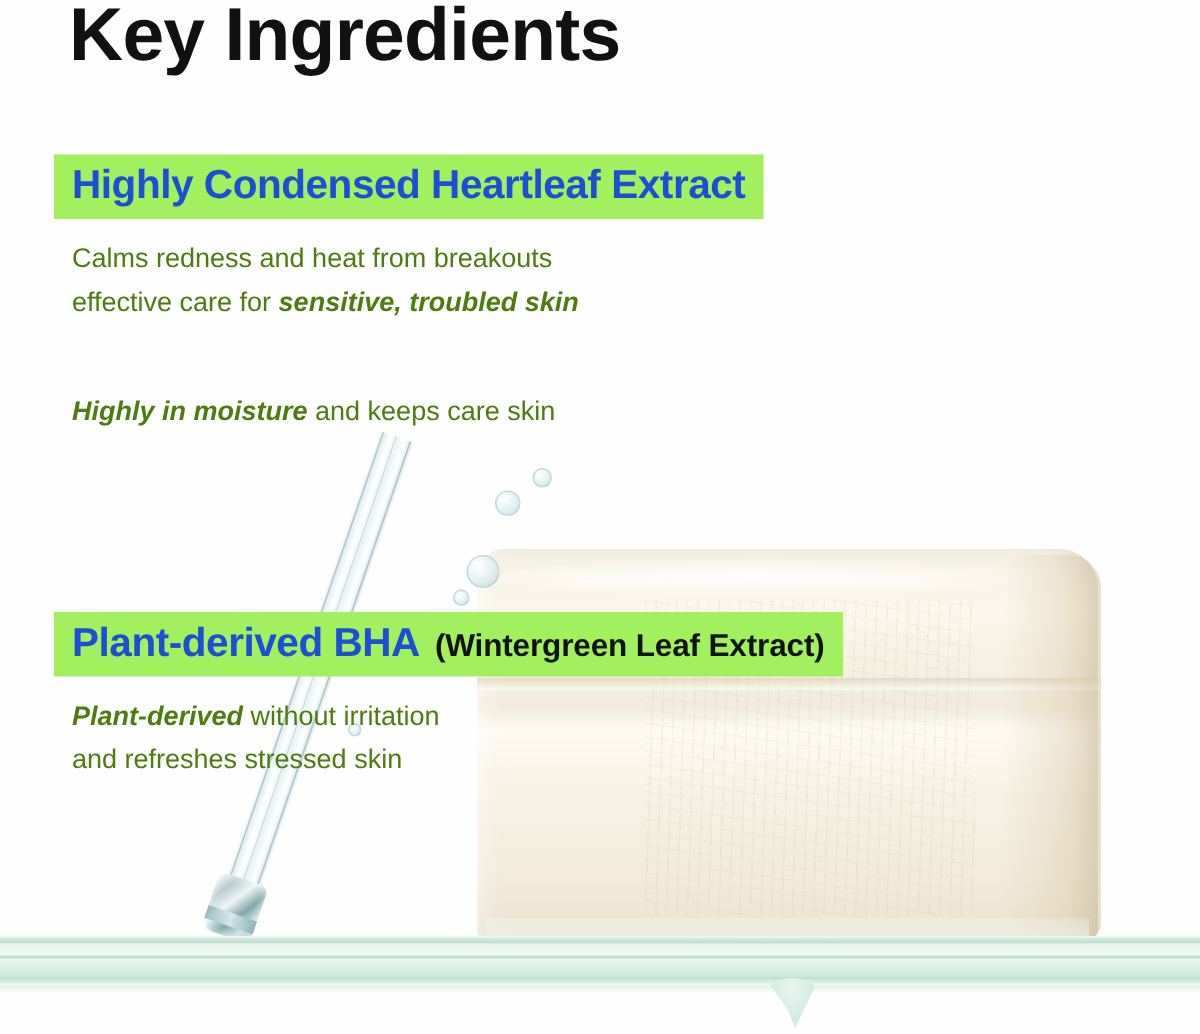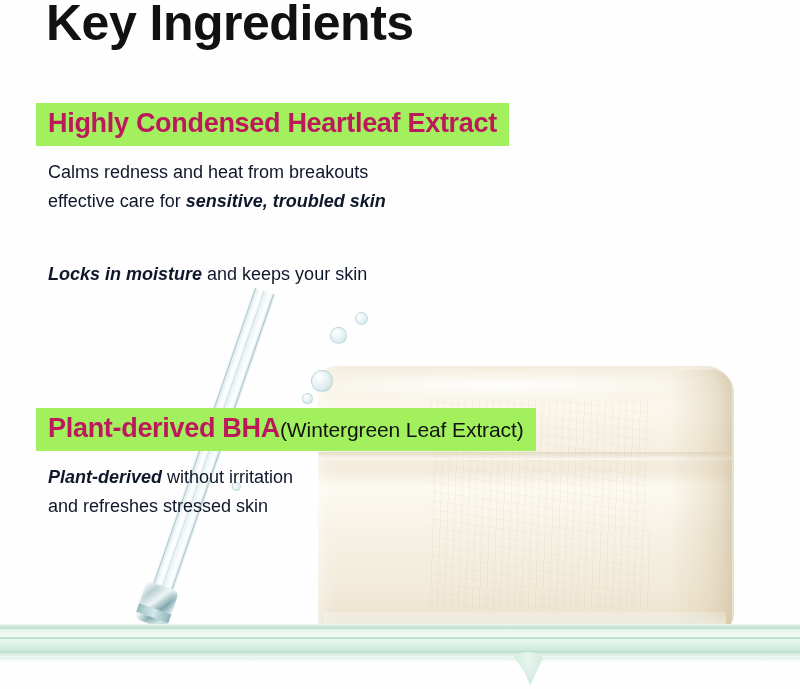--- a/index.html
+++ b/index.html
@@ -249,37 +249,38 @@
     display: inline-block;
     background: #a2f05e;
     padding: 7px 12px 9px 12px;
     white-space: nowrap;
     line-height: 1;
   }
   .hl-main {
     font-size: 27px;
     font-weight: 700;
     letter-spacing: -0.3px;
-    color: #be185d;
+    color: #1d4ed8;
     text-align: center;
   }
   .hl-sub {
     font-size: 21px;
-    font-weight: 400;
+    font-weight: 700;
     letter-spacing: -0.1px;
     color: #121212;
+    margin-left: 10px;
   }
 
   .body-text {
     margin-top: 12px;
     margin-left: 12px;
     font-size: 18px;
     font-weight: 400;
     line-height: 1.62;
-    color: #0f172a;
+    color: #4d7c0f;
     white-space: nowrap;
   }
   .body-text em {
     font-style: italic;
     font-weight: 700;
   }
 </style>
 </head>
 <body>
 
@@ -330,21 +331,21 @@
         <span class="hl-main">Highly Condensed Heartleaf Extract</span>
       </div>
       <div class="body-text">
         <span>Calms redness and heat from breakouts</span><br>
         <span>effective care for </span><em>sensitive, troubled skin</em>
       </div>
     </div>
 
     <div class="block block-2">
       <div class="body-text">
-        <em>Locks in moisture</em><span> and keeps your skin</span><br>
+        <em>Highly in moisture</em><span> and keeps care skin</span><br>
       </div>
     </div>
 
     <div class="block block-3">
       <div class="hl" style="background: rgb(162, 240, 94);">
         <span class="hl-main">Plant-derived BHA</span><span class="hl-sub">(Wintergreen Leaf Extract)</span>
       </div>
       <div class="body-text">
         <em>Plant-derived</em><span> without irritation</span><br>
         <span>and refreshes stressed skin</span>

